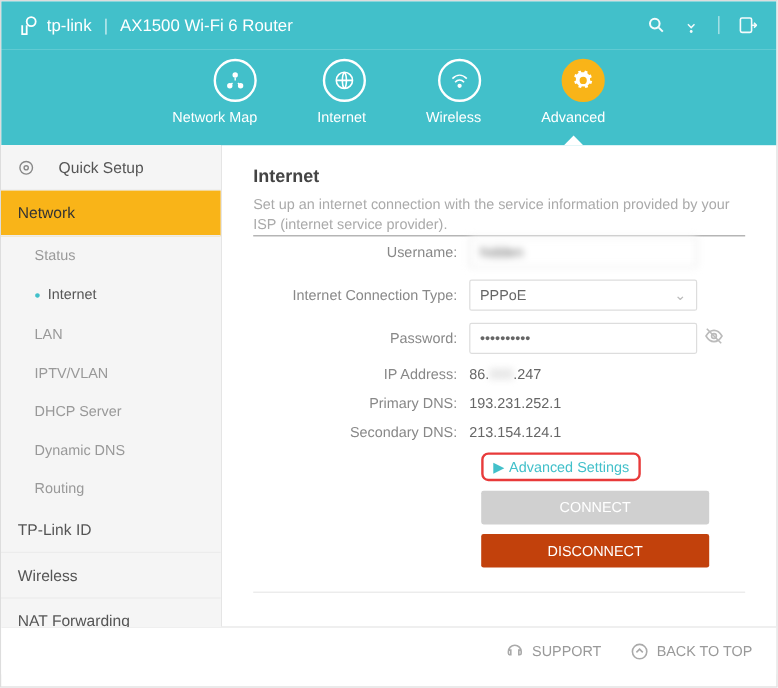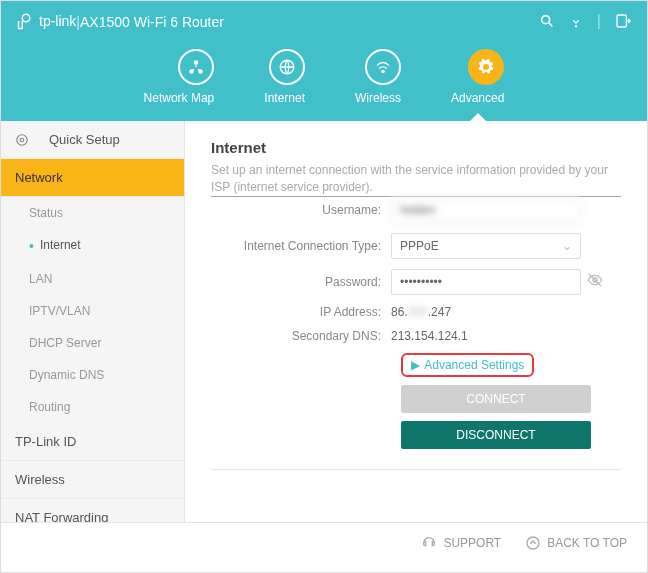--- a/index.html
+++ b/index.html
@@ -1,18 +1,18 @@
 <!DOCTYPE html>
 <html><head>
 <meta charset="utf-8">
 <style>
 *{box-sizing:border-box;margin:0;padding:0;font-family:Arial,Helvetica,sans-serif}
 body{width:648px;height:573px;overflow:hidden;background:#fff;border:1px solid #ddd}
 .header{background:#42c0ca;color:#fff;height:40px;display:flex;align-items:center;padding:0 16px;justify-content:space-between}
-.brand{display:flex;align-items:flex-end;font-size:14px}
+.brand{display:flex;align-items:center;gap:10px;font-size:14px}
 .brand-logo{display:flex;align-items:center;gap:4px;font-weight:500}
 .brand-logo svg{width:18px;height:18px}
 .brand-sep{opacity:.7}
 .header-icons{display:flex;align-items:center;gap:14px}
 .header-icons span{cursor:pointer;opacity:.95;display:inline-flex;align-items:center}
 .tabs{background:#42c0ca;display:flex;justify-content:center;gap:50px;padding:8px 0 16px;position:relative}
 .tab{display:flex;flex-direction:column;align-items:flex-end;gap:6px;color:#fff;font-size:12px;cursor:pointer;position:relative}
 .tab-circ{width:36px;height:36px;border:2px solid #fff;border-radius:50%;display:flex;align-items:center;justify-content:center}
 .tab.active .tab-circ{background:#f9b418;border-color:#f9b418}
 .tab.active::after{content:"";position:absolute;bottom:-16px;left:50%;transform:translateX(-50%);border:8px solid transparent;border-bottom-color:#fff}
@@ -31,21 +31,21 @@
 .row label{width:180px;text-align:right;padding-right:10px;color:#888}
 .row .val{color:#666}
 .row input,.row .select{flex:1;max-width:190px;height:26px;border:1px solid #ddd;border-radius:2px;padding:0 8px;font-size:12px;color:#666;background:#fff}
 .row .select{display:flex;align-items:center;justify-content:space-between;cursor:pointer}
 .pw-wrap{position:relative;flex:1;max-width:190px;display:flex;align-items:center}
 .pw-wrap input{width:100%;max-width:none}
 .eye{position:absolute;right:-22px;color:#ccc;cursor:pointer}
 .adv-link{margin-left:190px;color:#42c0ca;cursor:pointer;font-size:12px;display:inline-flex;align-items:center;gap:4px;border:2px solid #e83a3a;border-radius:6px;padding:3px 8px}
 .btn{display:block;width:190px;margin:8px 0 0 190px;height:28px;border:none;border-radius:2px;color:#fff;font-size:12px;cursor:pointer;text-align:center;line-height:28px}
 .btn.connect{background:#d0d0d0}
-.btn.disconnect{background:#0f766e}
+.btn.disconnect{background:#c2410c}
 .section2{margin-top:20px;border-top:1px solid #e8e8e8;padding-top:14px}
 .footer{height:40px;border-top:1px solid #e5e5e5;display:flex;justify-content:flex-end;gap:24px;padding:16px 20px;font-size:12px;color:#999;background:#fff}
 .footer .fbtn{display:flex;align-items:center;gap:6px;cursor:pointer}
 .blur{filter:blur(3px);color:#bbb}
 </style>
 </head>
 <body>
 
 <div class="header">
   <div class="brand">
@@ -179,20 +179,24 @@
             </svg></span>
       </div>
     </div>
     <div class="row">
       <label>IP Address:</label>
       <span class="val">
         <span>86.</span><span class="blur">000</span><span>.247</span>
       </span>
     </div>
     <div class="row">
+      <label>Primary DNS:</label>
+      <span class="val">193.231.252.1</span>
+    </div>
+    <div class="row">
       <label>Secondary DNS:</label>
       <span class="val">213.154.124.1</span>
     </div>
 
     <div style="margin:6px 0 4px">
       <span class="adv-link">
         <span style="color:#42c0ca">▶</span>
         <span>Advanced Settings</span>
       </span>
     </div>

